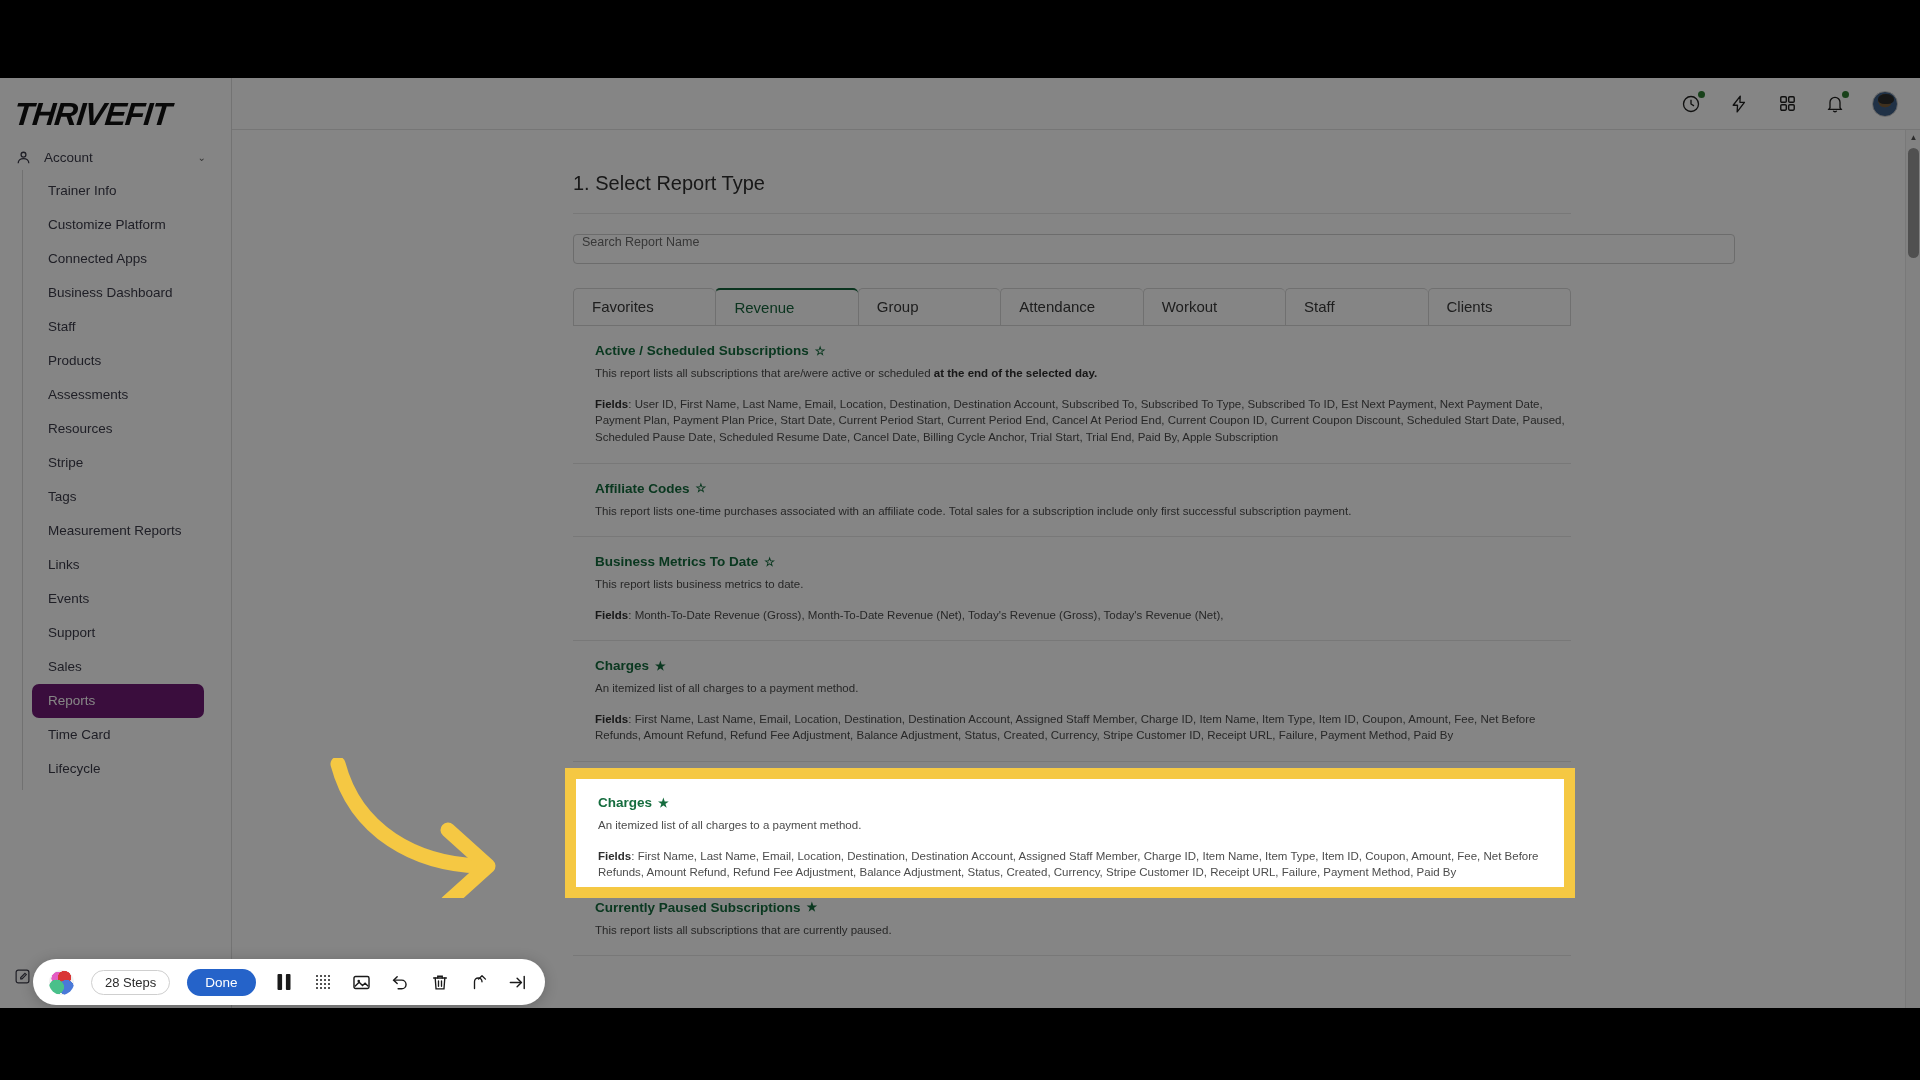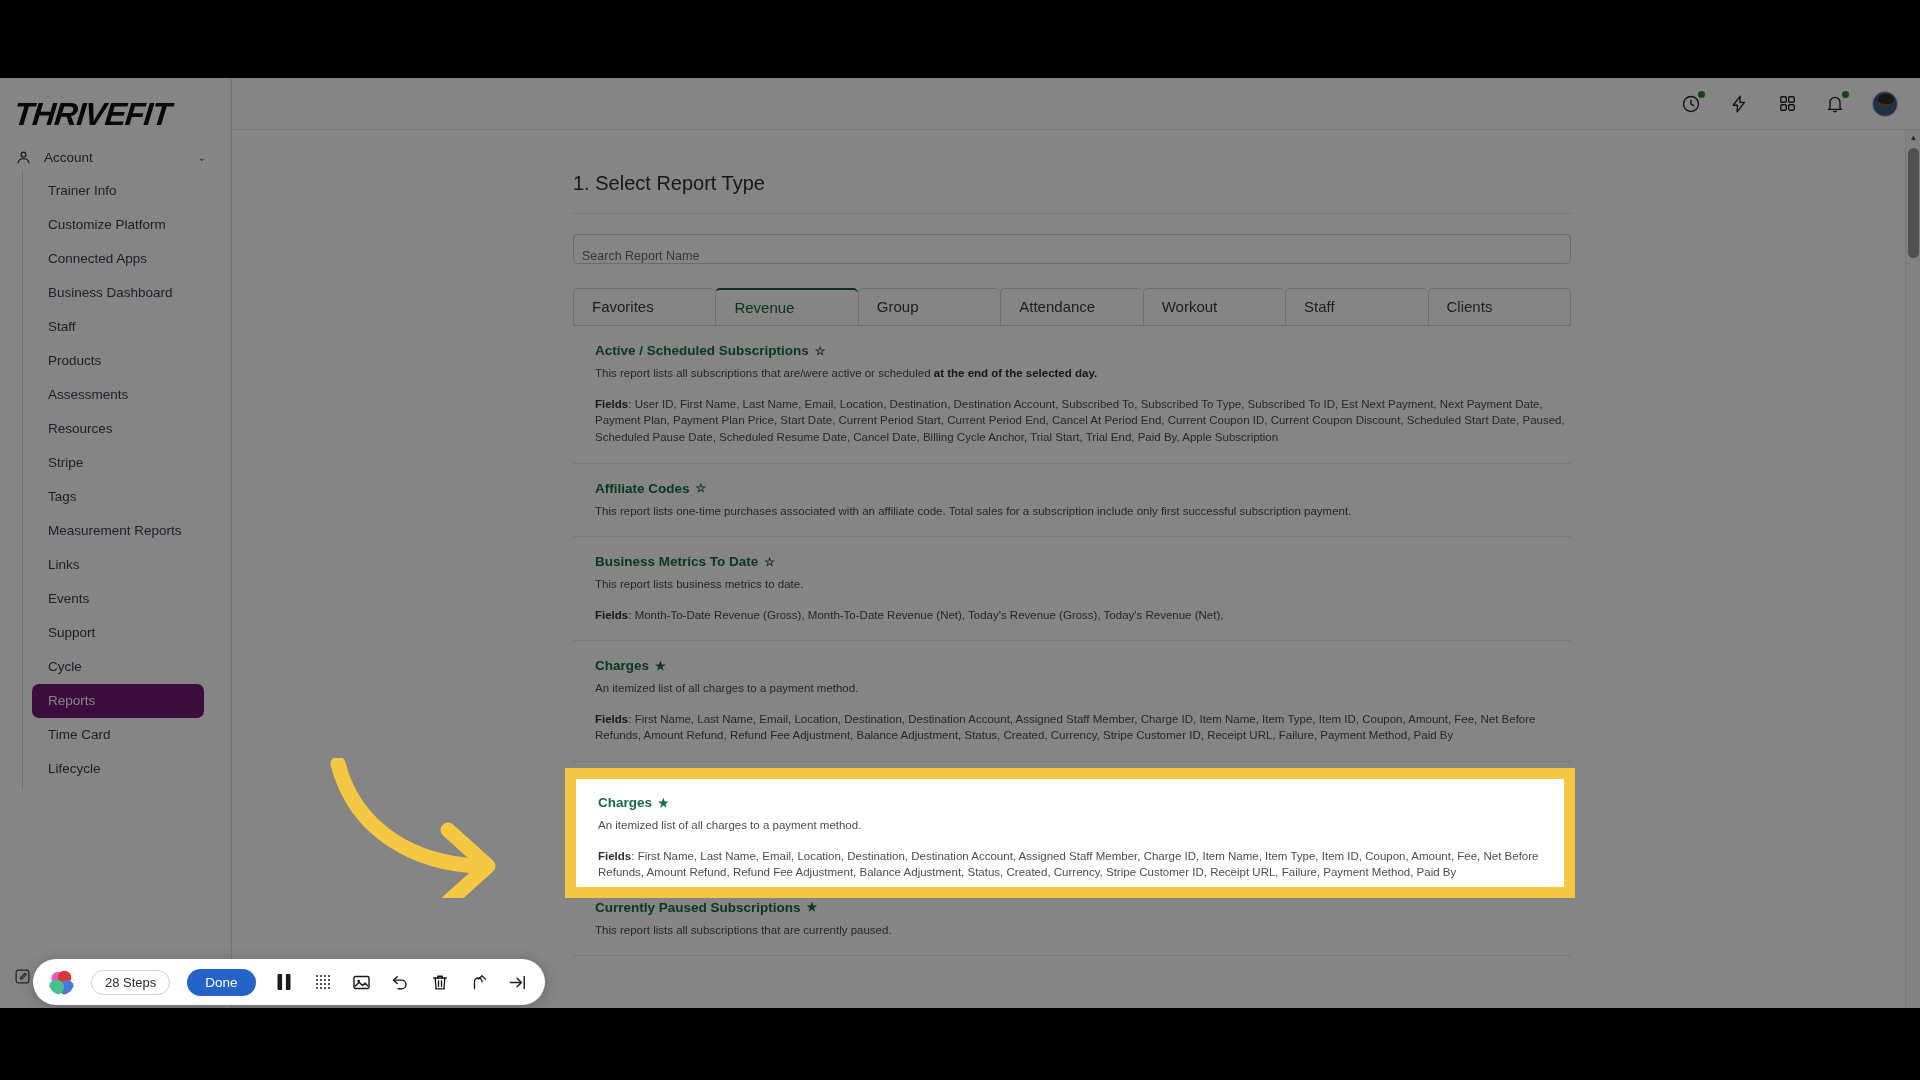--- a/index.html
+++ b/index.html
@@ -139,23 +139,23 @@
   }
   .panel { width:998px; margin:0 auto 0 334px; }
 
   .step-title {
     font-size:20px; color:#2f2f2f; font-weight:normal;
     padding-bottom:18px;
     border-bottom:1px solid #e6e6e6;
   }
   .search-box {
     margin-top:20px;
-    width:998px; height:30px;
+    width:1162px; height:30px;
     border:1px solid #cfcfcf; border-radius:4px;
-    display:flex; align-items:flex-end; padding:0 8px;
+    display:flex; align-items:flex-start; padding:0 8px;
     background:#ffffff;
   }
   .search-box .ph { font-size:12.5px; color:#6b6b6b; }
 
   
   .tabs {
     margin-top:24px; display:flex;
     border-bottom:1px solid #d6d6d6;
     width:998px;
   }
@@ -307,21 +307,21 @@
             <div class="nav-item">Staff</div>
             <div class="nav-item">Products</div>
             <div class="nav-item">Assessments</div>
             <div class="nav-item">Resources</div>
             <div class="nav-item">Stripe</div>
             <div class="nav-item">Tags</div>
             <div class="nav-item">Measurement Reports</div>
             <div class="nav-item">Links</div>
             <div class="nav-item">Events</div>
             <div class="nav-item">Support</div>
-            <div class="nav-item">Cycle</div>
+            <div class="nav-item">Sales</div>
             <div class="nav-item active">Reports</div>
             <div class="nav-item">Time Card</div>
             <div class="nav-item">Lifecycle</div>
           </div>
 
         <div class="nav-bottom">
           <span>
             <svg width="17" height="17" viewBox="0 0 24 24" fill="none" stroke="currentColor" stroke-width="1.7">
               <rect x="3" y="3" width="18" height="18" rx="3"></rect>
               <path d="M15.5 7.5l1.8 1.8-6 6H9.5v-1.8z"></path>

